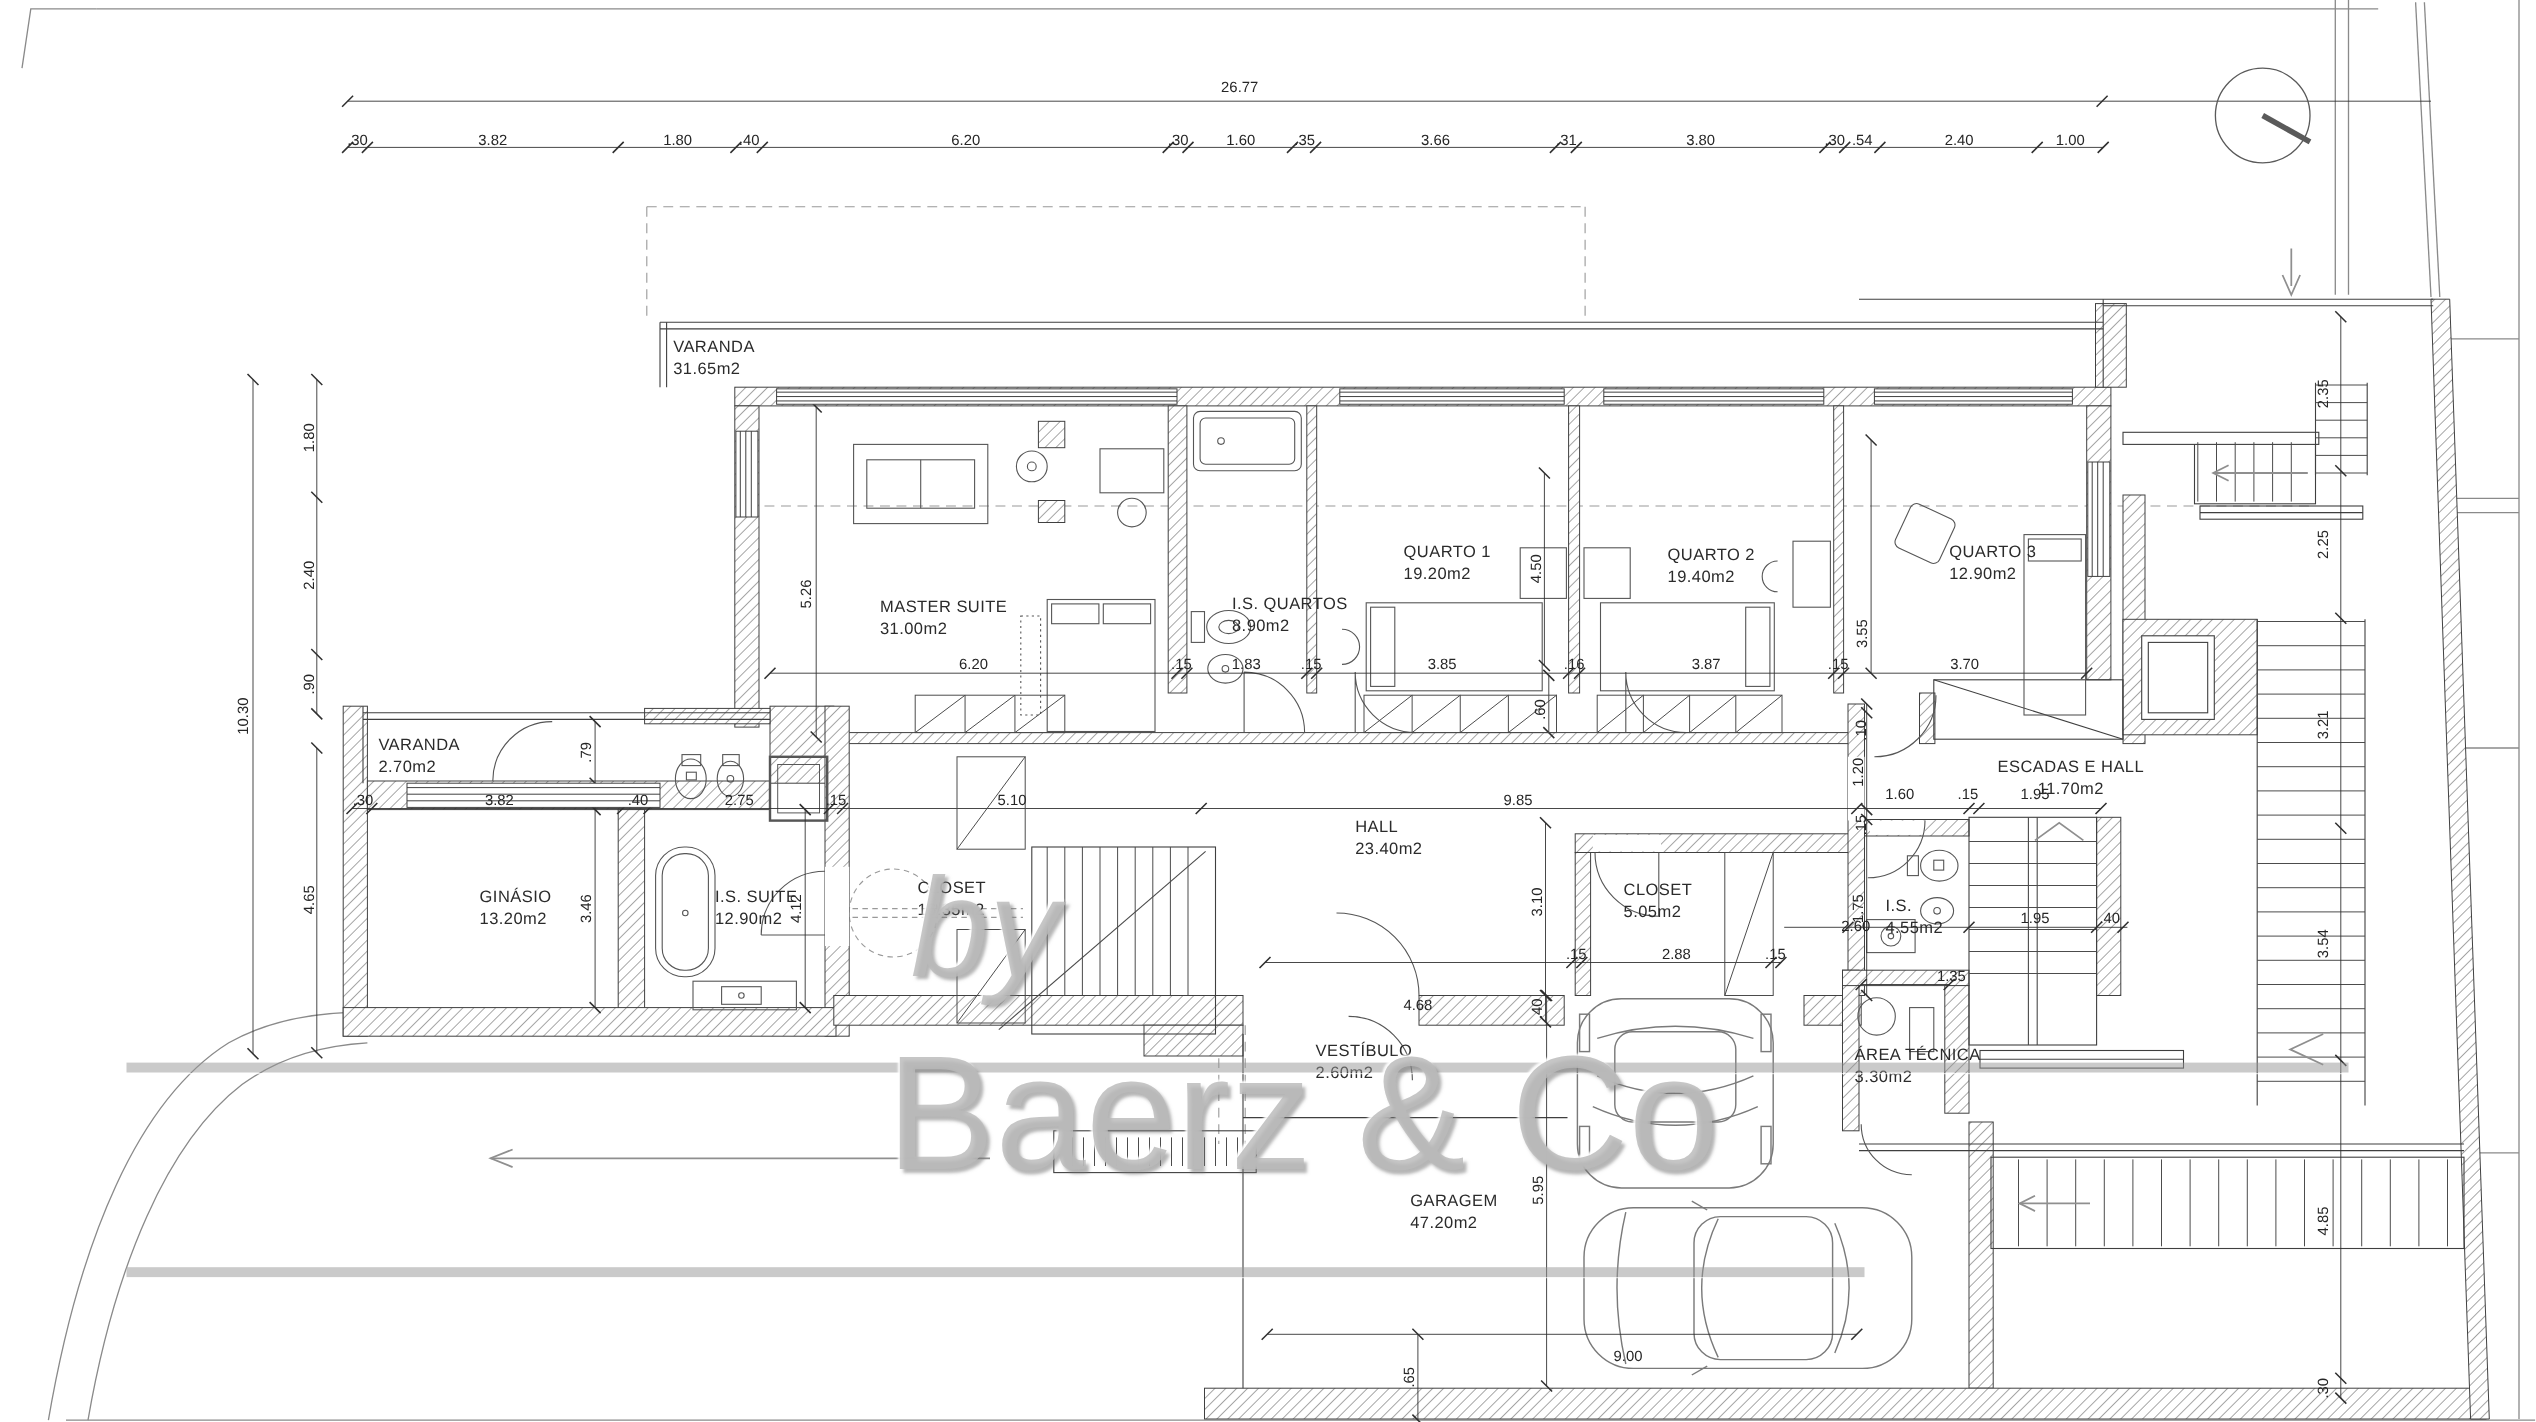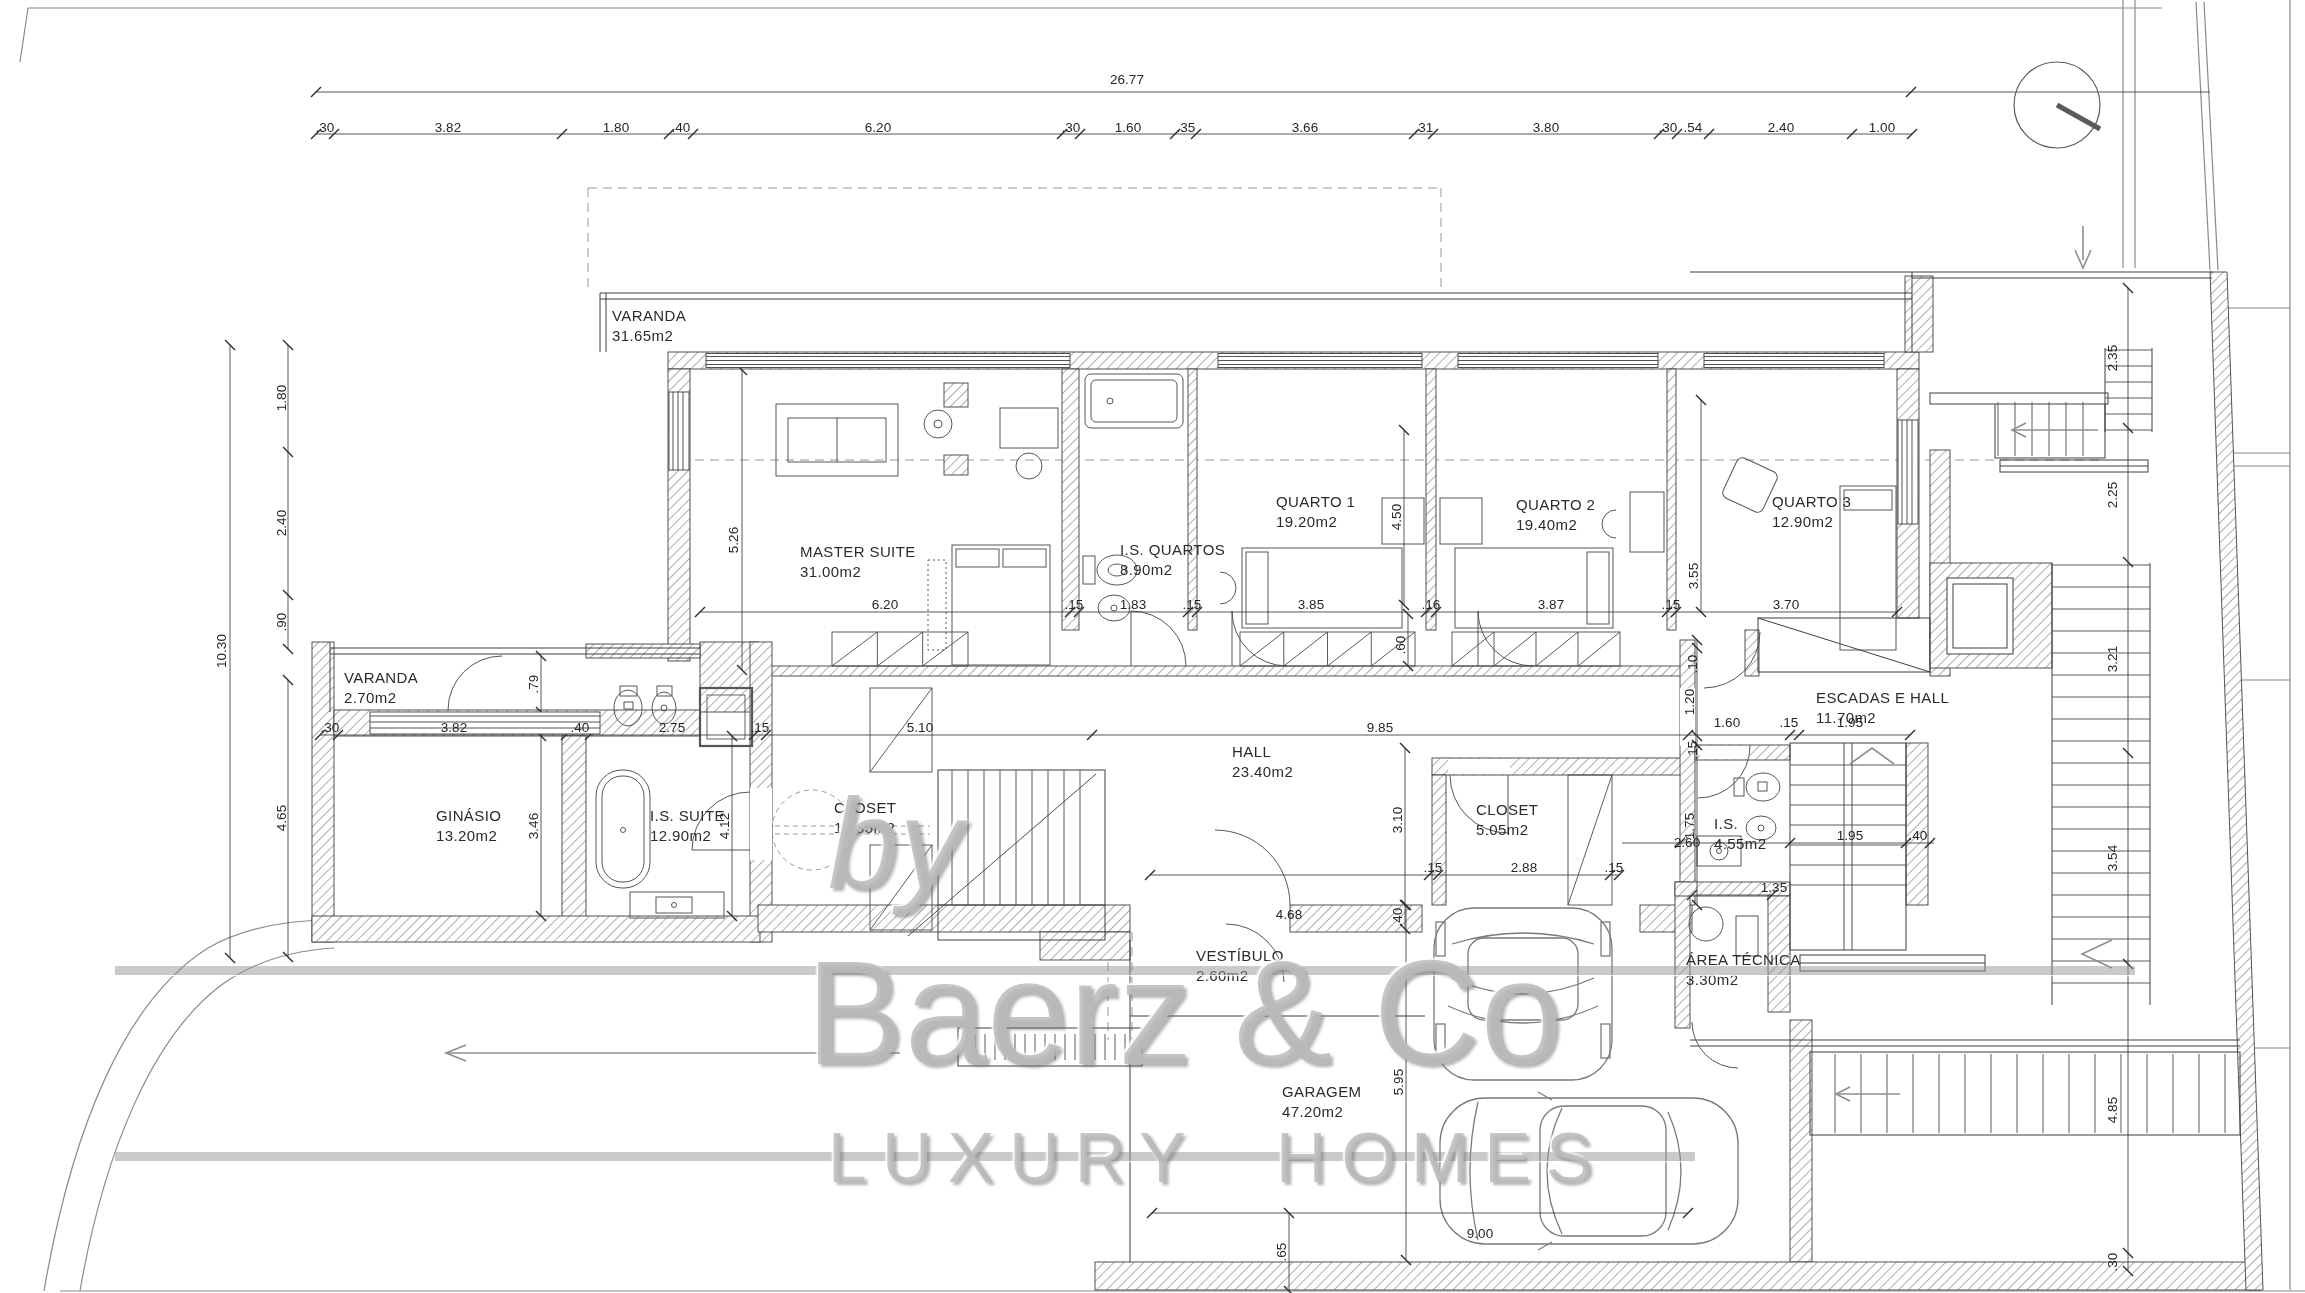--- a/index.html
+++ b/index.html
@@ -539,21 +539,21 @@
       <div class="room" style="left: 1276px; top: 492px;"><span>QUARTO 1</span><span class="area">19.20m2</span></div>
       <div class="room" style="left: 1516px; top: 495px;"><span>QUARTO 2</span><span class="area">19.40m2</span></div>
       <div class="room" style="left: 1772px; top: 492px;"><span>QUARTO 3</span><span class="area">12.90m2</span></div>
       <div class="room" style="left: 344px; top: 668px;"><span>VARANDA</span><span class="area">2.70m2</span></div>
       <div class="room" style="left: 436px; top: 806px;"><span>GINÁSIO</span><span class="area">13.20m2</span></div>
       <div class="room" style="left: 650px; top: 806px;"><span>I.S. SUITE</span><span class="area">12.90m2</span></div>
       <div class="room" style="left: 834px; top: 798px;"><span>CLOSET</span><span class="area">16.35m2</span></div>
       <div class="room" style="left: 1232px; top: 742px;"><span>HALL</span><span class="area">23.40m2</span></div>
       <div class="room" style="left: 1476px; top: 800px;"><span>CLOSET</span><span class="area">5.05m2</span></div>
       <div class="room" style="left: 1714px; top: 814px;"><span>I.S.</span><span class="area">4.55m2</span></div>
-      <div class="room" style="left: 1816px; top: 688px;"><span>ESCADAS E HALL</span><span class="area">11.70m2</span></div>
+      <div class="room" style="left: 1816px; top: 688px; text-align: center;"><span>ESCADAS E HALL</span><span class="area">11.70m2</span></div>
       <div class="room" style="left: 1686px; top: 950px;"><span>ÁREA TÉCNICA</span><span class="area">3.30m2</span></div>
       <div class="room" style="left: 1196px; top: 946px;"><span>VESTÍBULO</span><span class="area">2.60m2</span></div>
       <div class="room" style="left: 1282px; top: 1082px;"><span>GARAGEM</span><span class="area">47.20m2</span></div>
       <div class="dim" style="left: 1127px; top: 79px; transform: translate(-50%, -50%);">26.77</div>
       <div class="dim" style="left: 325px; top: 127px; transform: translate(-50%, -50%);">.30</div>
       <div class="dim" style="left: 448px; top: 127px; transform: translate(-50%, -50%);">3.82</div>
       <div class="dim" style="left: 616px; top: 127px; transform: translate(-50%, -50%);">1.80</div>
       <div class="dim" style="left: 681px; top: 127px; transform: translate(-50%, -50%);">.40</div>
       <div class="dim" style="left: 878px; top: 127px; transform: translate(-50%, -50%);">6.20</div>
       <div class="dim" style="left: 1071px; top: 127px; transform: translate(-50%, -50%);">.30</div>
@@ -619,15 +619,14 @@
       <div class="dim" style="left: 1730px; top: 887px; transform: translate(-50%, -50%); margin-left: 44px;">1.35</div>
       <div class="dim" style="left: 1398px; top: 1082px; transform: translate(-50%, -50%) rotate(-90deg);">5.95</div>
       <div class="dim" style="left: 1480px; top: 1205px; transform: translate(-50%, -50%); margin-top: 28px;">9.00</div>
       <div class="dim" style="left: 1281px; top: 1252px; transform: translate(-50%, -50%) rotate(-90deg);">.65</div>
     </div>
 
 <div class="wm-bar" id="bar1"></div>
 <div class="wm-bar" id="bar2"></div>
 <div class="wm wm-by">by</div>
 <div class="wm wm-brand">Baerz &amp; Co</div>
-<div class="wm wm-tag">LUXURY HOMES</div>
 
 </div>
 
 </body></html>

